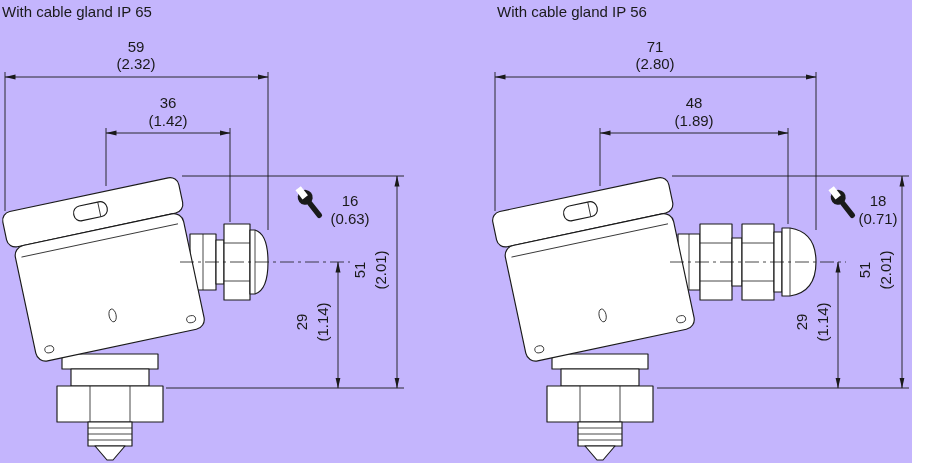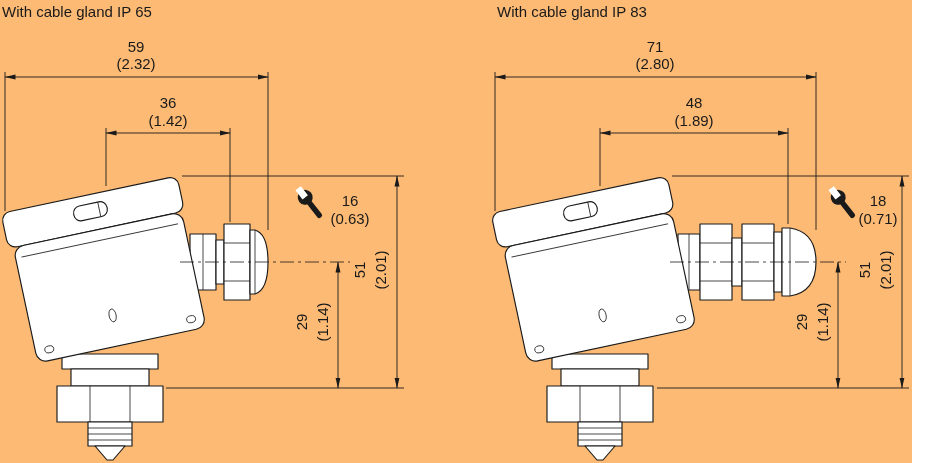--- a/index.html
+++ b/index.html
@@ -1,36 +1,36 @@
 <!DOCTYPE html>
 <html><head>
 <meta charset="utf-8">
 <style>
   * { margin:0; padding:0; box-sizing:border-box; }
   html,body { background:#ffffff; font-family:"Liberation Sans", sans-serif; }
-  .canvas { position:relative; width:912px; height:463px; background:#fdba74; overflow:hidden; }
+  .canvas { position:relative; width:912px; height:463px; background:#c4b5fd; overflow:hidden; }
   .fig-title { position:absolute; top:3px; font-size:15px; line-height:18px; color:#1a1a1a; white-space:nowrap; }
   #title-left  { left:2px; }
   #title-right { left:497px; }
   svg.fig { position:absolute; top:0; }
   #fig-left  { left:0; }
   #fig-right { left:470px; }
   svg text { font-family:"Liberation Sans", sans-serif; font-size:15px; fill:#1a1a1a; text-anchor:middle; }
   .part  { fill:#ffffff; stroke:#1a1a1a; stroke-width:1.15; stroke-linejoin:round; }
   .thin  { stroke-width:0.8; }
   .dimln { stroke:#1a1a1a; stroke-width:0.9; fill:none; }
   .cline { stroke:#1a1a1a; stroke-width:0.8; fill:none; stroke-dasharray:14 4 3 4; }
 </style>
 </head>
 <body>
 
 <div class="canvas">
 
   <div id="title-left" class="fig-title">With cable gland IP 65</div>
-  <div id="title-right" class="fig-title">With cable gland IP 83</div>
+  <div id="title-right" class="fig-title">With cable gland IP 56</div>
 
   <svg id="fig-left" class="fig" width="470" height="463" viewBox="0 0 470 463">
     <defs>
       <marker id="arrE" viewBox="0 0 11 6" refX="10.5" refY="3" markerWidth="11" markerHeight="6" orient="auto" markerUnits="userSpaceOnUse">
         <path d="M0,0.5 L11,3 L0,5.5 Z" fill="#1a1a1a"></path>
       </marker>
       <marker id="arrS" viewBox="0 0 11 6" refX="0.5" refY="3" markerWidth="11" markerHeight="6" orient="auto" markerUnits="userSpaceOnUse">
         <path d="M11,0.5 L0,3 L11,5.5 Z" fill="#1a1a1a"></path>
       </marker>
     </defs>

